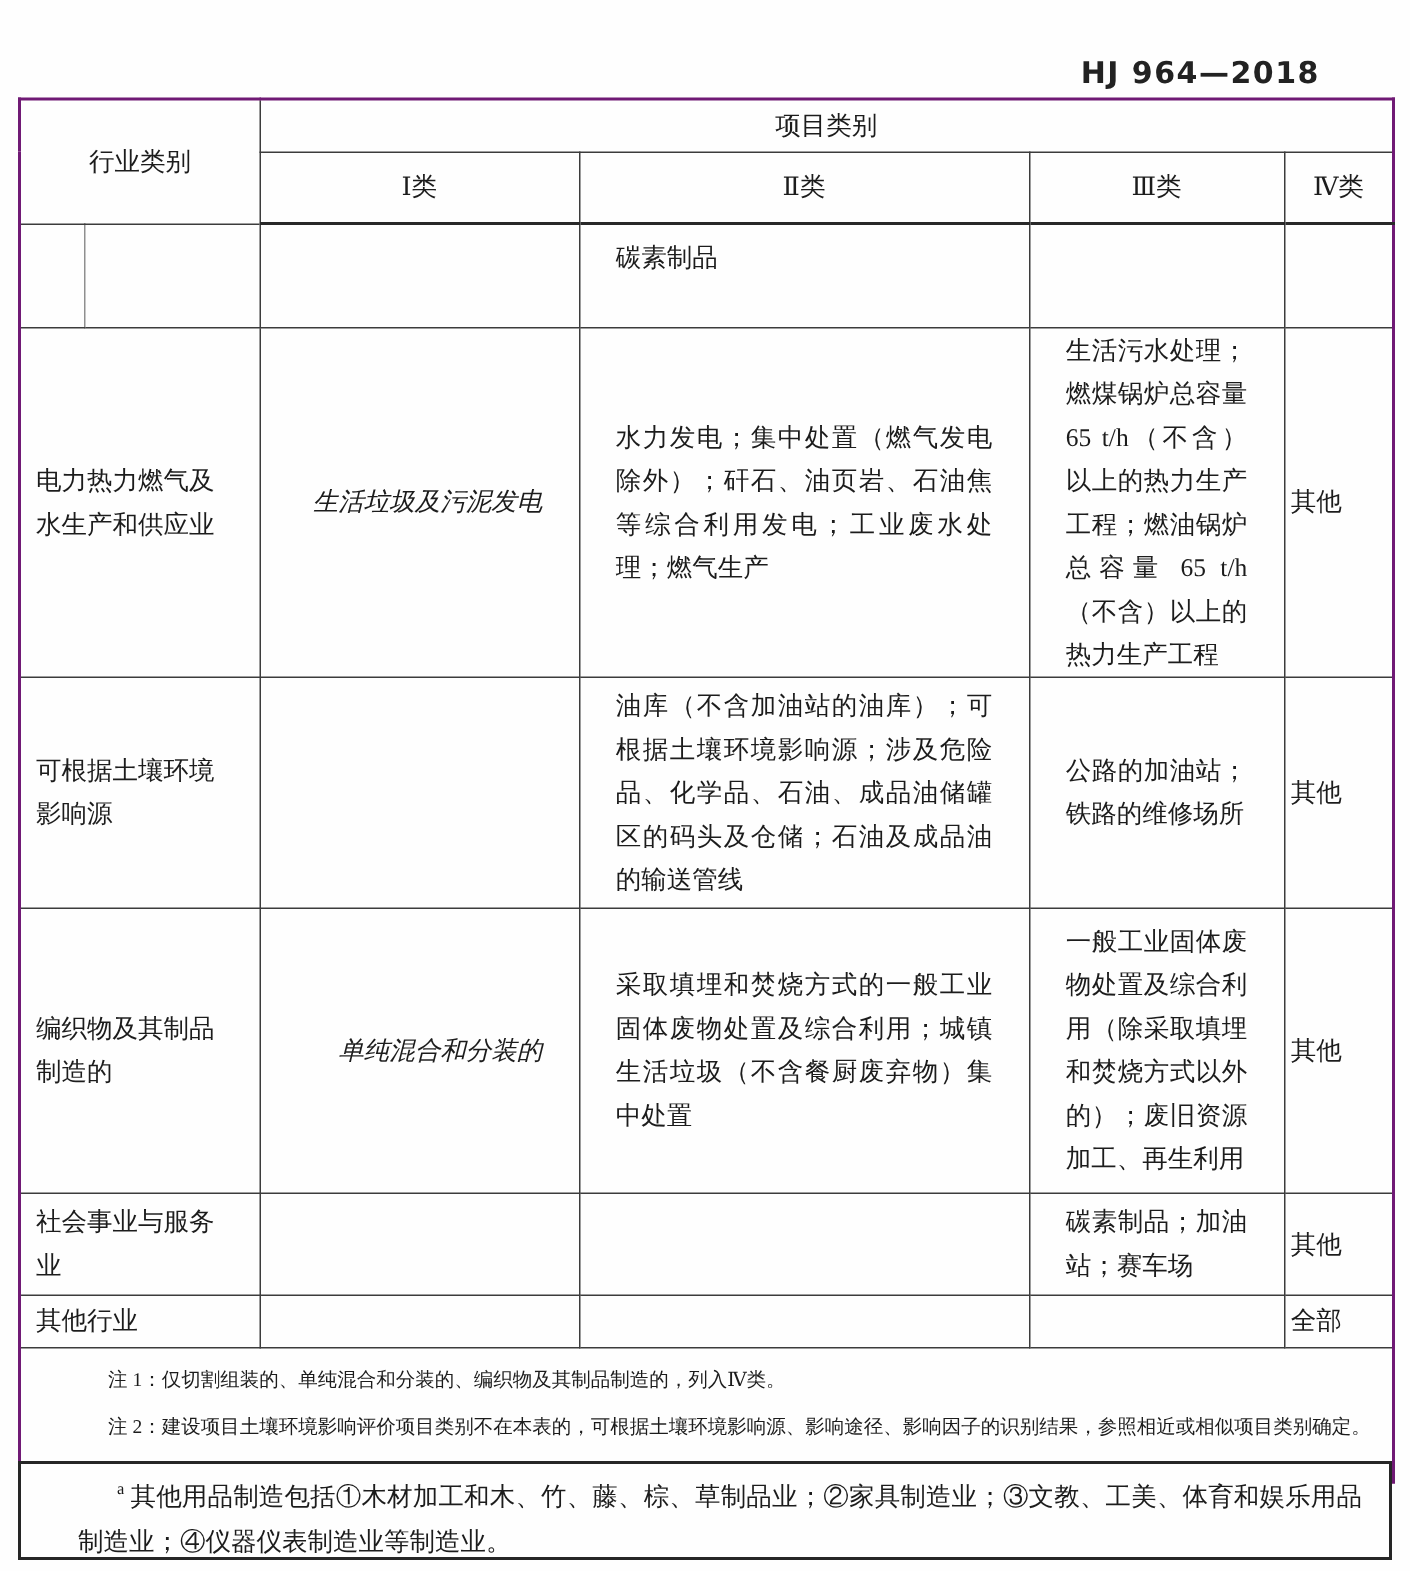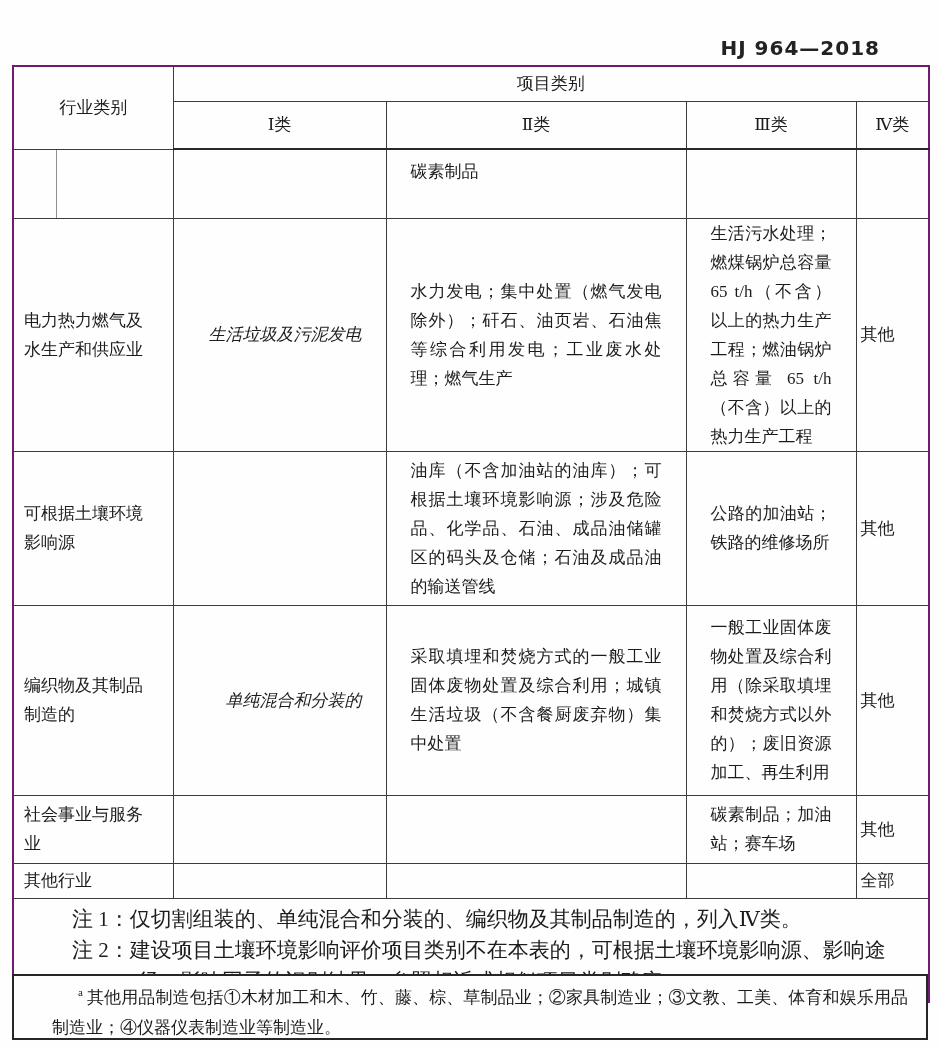--- a/index.html
+++ b/index.html
@@ -52,21 +52,21 @@
   td.c4 { text-align:left; padding:0 4px; }
   td.vtop { vertical-align:top; padding-top:7px; }
   td.narrow-cell { border-right:1.5px solid #8f8f8f; }
 
   td.notes-cell {
     vertical-align:top; text-align:left;
     padding:5px 14px 4px 58px;
   }
   .note {
     padding-left:66px; text-indent:-66px;
-    font-size:21px; line-height:31px;
+    font-size:13px; line-height:31px;
     text-align:left; word-break:break-all;
   }
 
   .footnote-box {
     position:absolute; left:12px; top:974px;
     width:916px; height:66px; box-sizing:border-box;
     border:2px solid #262626;
     padding:7px 18px 0 38px;
     font-size:17px; line-height:30px;
     text-indent:26px; text-align:justify; word-break:break-all;

